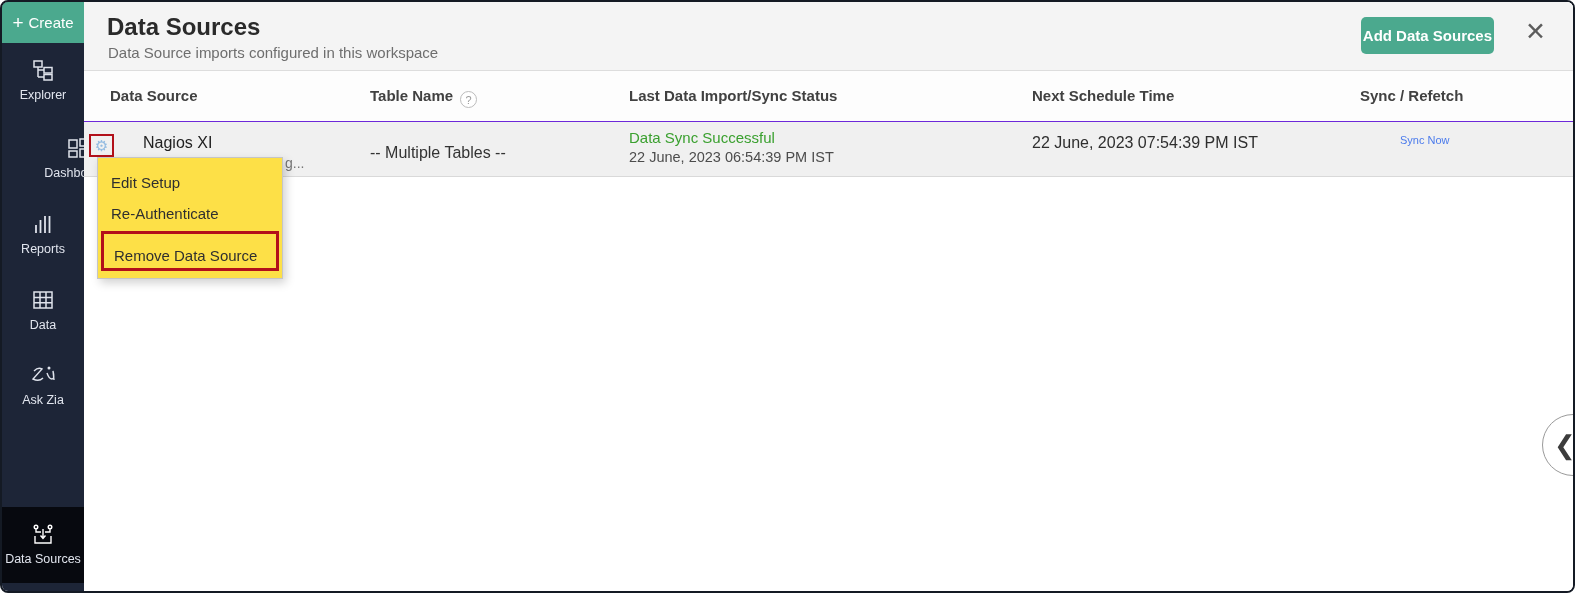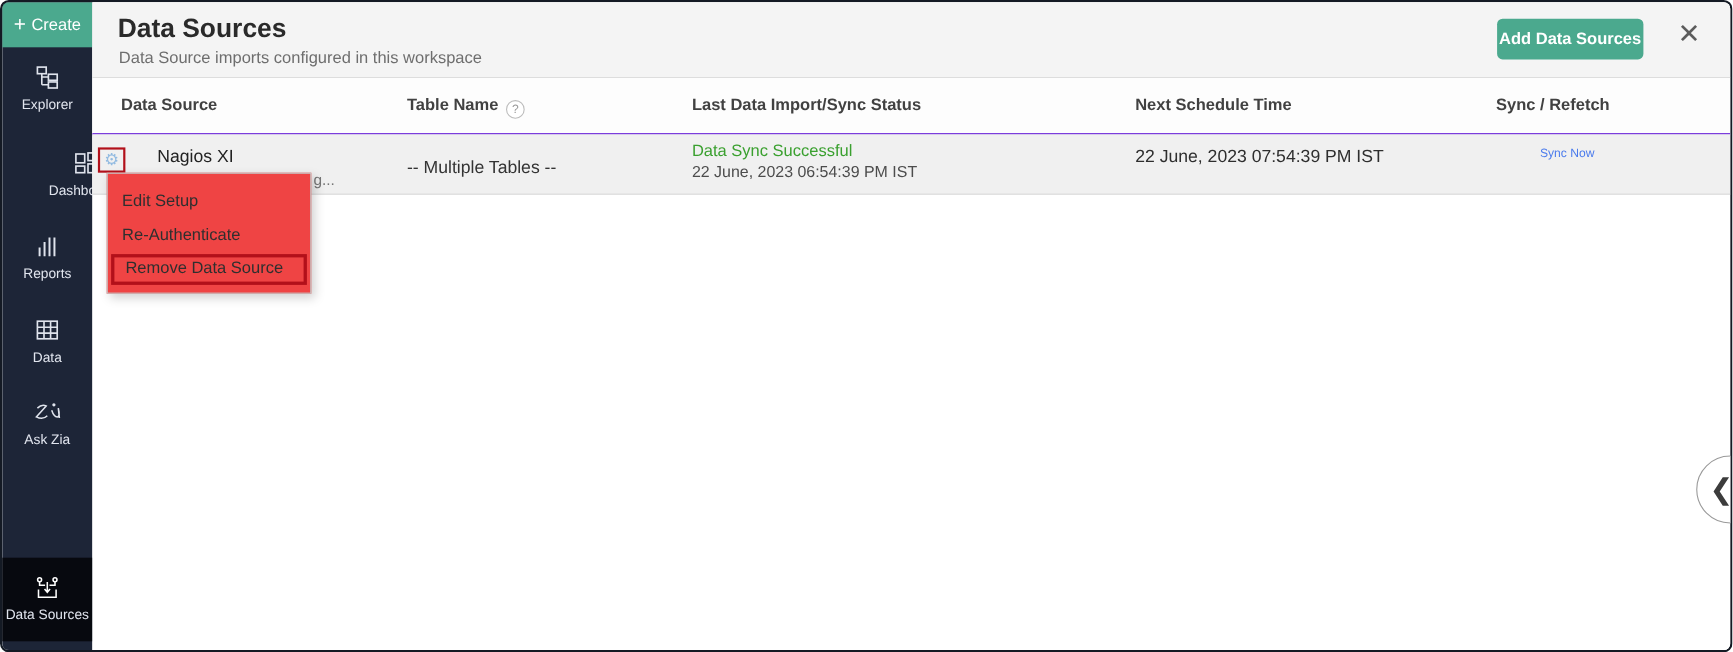--- a/index.html
+++ b/index.html
@@ -38,24 +38,24 @@
   .gear-glyph{font-size:15px;color:#93bbe1;line-height:1;cursor:pointer;}
   .row-name{position:absolute;left:31px;top:12px;font-size:16px;color:#222;padding-left:28px;}
   .row-frag{position:absolute;left:201px;top:33px;font-size:14px;color:#767676;}
   .row-table{position:absolute;left:286px;top:22px;font-size:16px;color:#333;}
   .row-status{position:absolute;left:545px;top:7px;font-size:15px;color:#3aa02f;}
   .row-status-time{position:absolute;left:545px;top:27px;font-size:14.5px;color:#4c4c4c;}
   .row-next{position:absolute;left:948px;top:12px;font-size:16px;color:#2e2e2e;}
   .row-action{position:absolute;left:1276px;top:12px;font-size:11px;color:#4b7bec;cursor:pointer;margin-left:40px;}
 
   
-  .context-menu{position:absolute;left:13px;top:155px;width:186px;box-sizing:border-box;background:#ef4444;border:1px solid #c5c5c5;box-shadow:3px 4px 9px rgba(0,0,0,0.18);z-index:10;padding:9px 0 7px;}
+  .context-menu{position:absolute;left:13px;top:155px;width:186px;box-sizing:border-box;background:#fde047;border:1px solid #c5c5c5;box-shadow:3px 4px 9px rgba(0,0,0,0.18);z-index:10;padding:9px 0 7px;}
   .menu-item{padding:7px 13px;font-size:15px;color:#2f2f2f;cursor:pointer;}
   .red-outline{margin:2px 3px 0 3px;border:3px solid #b2101a;}
-  .red-outline .menu-item{padding:1px 10px 4px;}
+  .red-outline .menu-item{padding:13px 10px 4px;}
 
   
   .chevron-btn{position:absolute;left:1458px;top:412px;width:60px;height:60px;border:1px solid #9a9a9a;border-radius:50%;background:#fff;display:flex;align-items:center;z-index:5;cursor:pointer;}
   .chevron-glyph{font-size:26px;color:#3c3c3c;margin-left:11px;line-height:1;}
 </style>
 </head>
 <body>
 
 <div class="frame">
 

